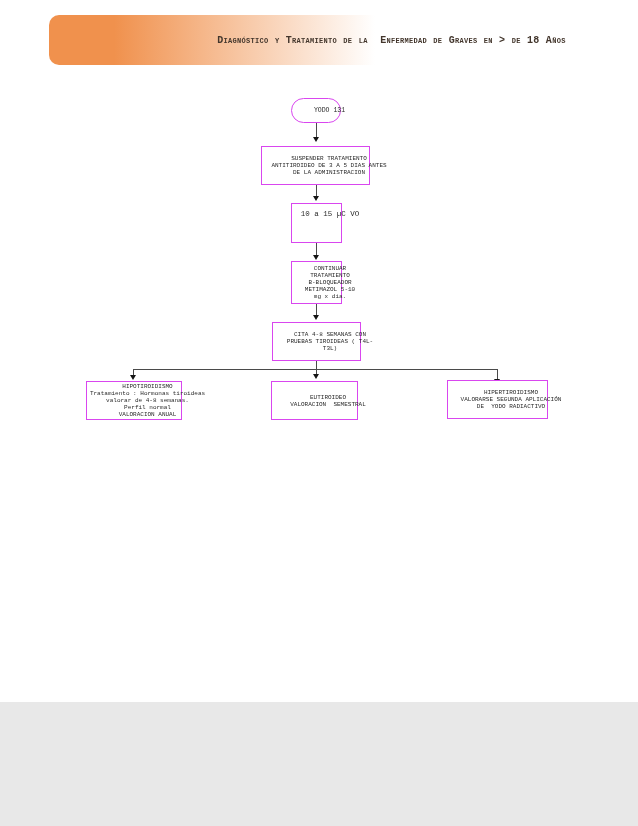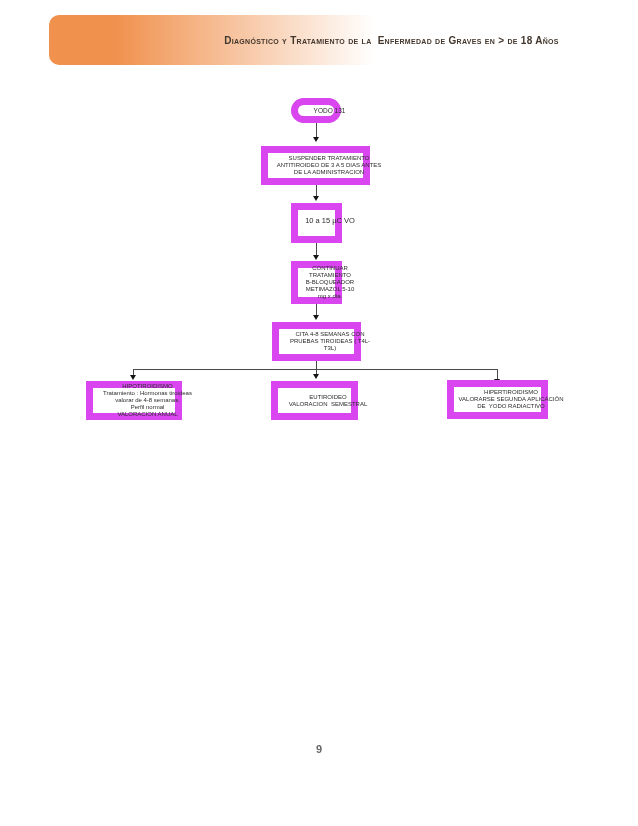--- a/index.html
+++ b/index.html
@@ -1,21 +1,21 @@
 <!DOCTYPE html>
 <html><head>
 <meta charset="utf-8">
 <style>
   html,body{margin:0;padding:0;background:#e8e8e8;}
   .page{
     position:relative;
-    width:638px;height:826px;
+    width:638px;height:702px;
     background:#ffffff;
     margin:0 auto;
-    font-family:Liberation Sans, sans-serif;
+    font-family:Liberation Mono, monospace;
     overflow:hidden;
   }
 
   
   .header-bar{
     position:absolute;left:49px;top:15px;width:543px;height:50px;
     border-radius:10px;
     background:linear-gradient(90deg,#F0914D 0%,#F0914D 12%,#ffffff 60%,#ffffff 100%);
   }
   .header-title{
@@ -32,21 +32,21 @@
   .algo-title{
     position:absolute;left:0;top:81px;width:638px;
     text-align:center;
     font-size:10.5px;font-weight:700;color:#161616;
     white-space:pre;
   }
 
   
   .node{
     position:absolute;box-sizing:border-box;
-    border:7px solid #d946ef;background:#ffffff;
+    border:1px solid #d946ef;background:#ffffff;
     display:flex;align-items:center;justify-content:center;
     text-align:center;
     font-size:6px;line-height:7px;color:#2b2b2b;
     white-space:pre;
     padding-left:27px;
   }
   .stadium{left:291px;top:98px;width:50px;height:25px;border-radius:13px;font-size:6.5px;}
   .box-suspend{left:261px;top:146px;width:109px;height:39px;}
   .box-dose{left:291px;top:203px;width:51px;height:40px;font-size:7.5px;align-items:flex-start;padding-top:7px;}
   .box-continue{left:291px;top:261px;width:51px;height:43px;}

